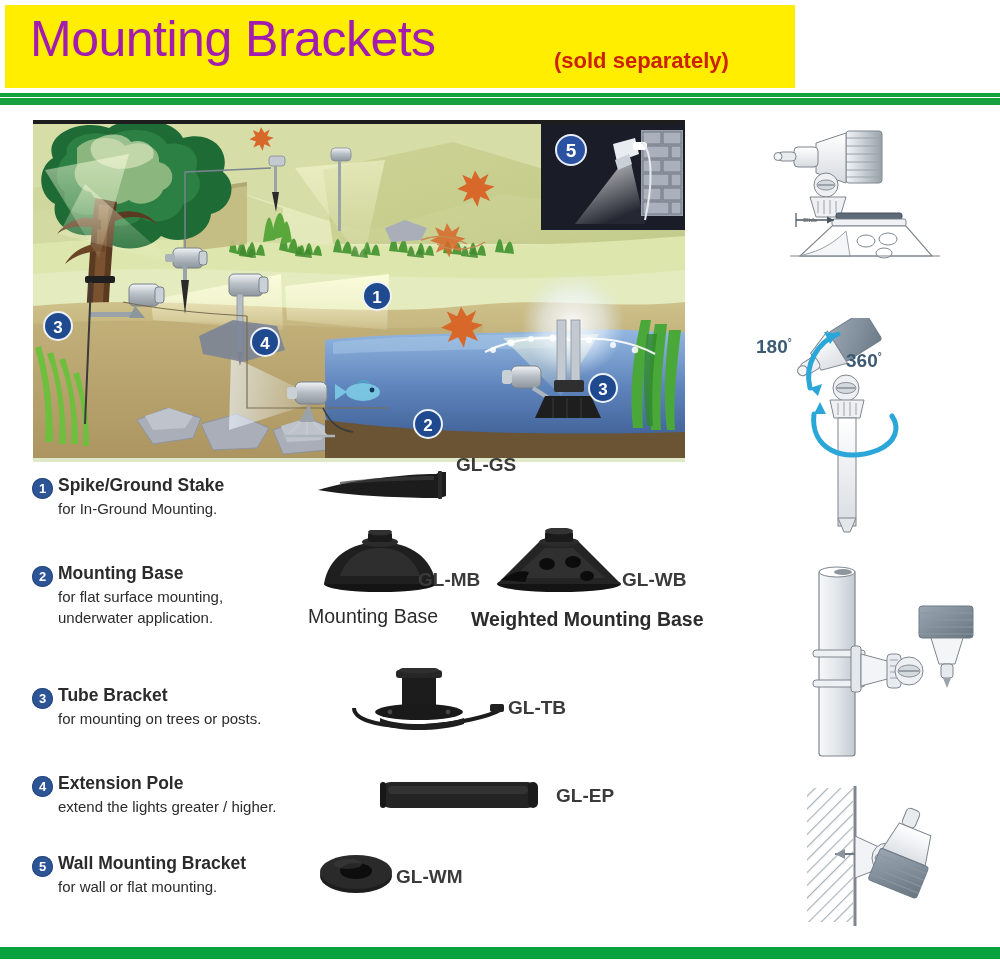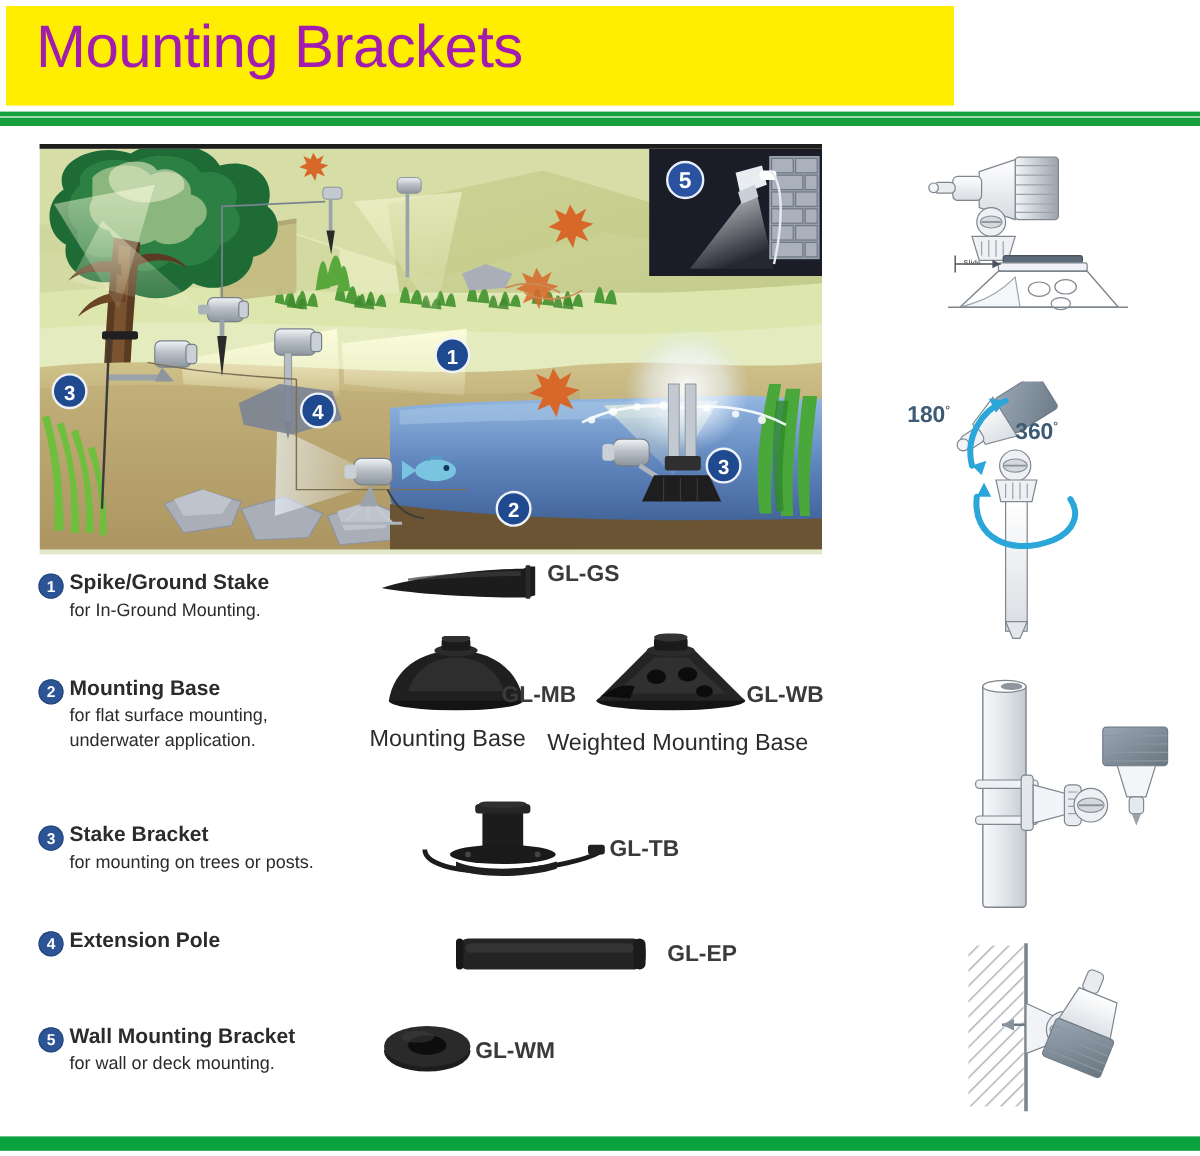--- a/index.html
+++ b/index.html
@@ -78,20 +78,21 @@
     white-space:nowrap;
   }
 </style>
 </head>
 <body>
 
 <div class="page">
 
   <div class="header-bar"></div>
   <div class="title-main">Mounting Brackets</div>
+  <div class="title-sub">(sold separately)</div>
   <div class="rule-top"></div>
   <div class="rule-top2"></div>
 
   <div class="scene">
     <svg width="652" height="334" viewBox="0 0 652 334" xmlns="http://www.w3.org/2000/svg">
       <defs>
         <linearGradient id="skyG" x1="0" y1="0" x2="0" y2="1">
           <stop offset="0" stop-color="#e9edc0"></stop>
             <stop offset="1" stop-color="#d8e2b0"></stop>
         </linearGradient>
@@ -428,21 +429,21 @@
     <div class="itxt">
       <div class="l1">Spike/Ground Stake</div>
       <div class="l2">for In-Ground Mounting.</div>
     </div>
   </div>
   <svg style="position:absolute;left:310px;top:468px;" width="150" height="40">
     <path d="M8 22 C40 12 96 6 126 6 L130 4 L136 4 L136 28 L130 30 L126 30 C96 30 40 28 8 22 Z" fill="#1c1c1c"></path>
     <path d="M30 14 C60 10 100 8 124 8 L124 12 C100 12 60 14 30 16 Z" fill="#3c3c3c" opacity="0.7"></path>
     <rect x="128" y="3" width="4" height="28" rx="1" fill="#2a2a2a"></rect>
   </svg>
-  <div class="code" style="left:456px;top:468px;text-align:center;">GL-GS</div>
+  <div class="code" style="left:456px;top:454px;text-align:center;">GL-GS</div>
 
   <div class="item" style="left:32px;top:566px;">
     <div class="badge">2</div>
     <div class="itxt">
       <div class="l1">Mounting Base</div>
       <div class="l2">for flat surface mounting,</div>
       <div class="l2">underwater application.</div>
     </div>
   </div>
   <svg style="position:absolute;left:320px;top:530px;" width="120" height="62">
@@ -462,61 +463,62 @@
     <path d="M18 50 L50 20 L78 20 L110 50 Z" fill="#3b3b3b" opacity="0.5"></path>
     <ellipse cx="64" cy="14" rx="20" ry="5" fill="#2b2b2b"></ellipse>
     <rect x="50" y="3" width="28" height="11" rx="3" fill="#1a1a1a"></rect>
     <ellipse cx="64" cy="3" rx="14" ry="3.6" fill="#333"></ellipse>
     <ellipse cx="52" cy="36" rx="8" ry="6" fill="#0c0c0c"></ellipse>
     <ellipse cx="78" cy="34" rx="8" ry="6" fill="#0c0c0c"></ellipse>
     <ellipse cx="92" cy="48" rx="7" ry="5" fill="#0c0c0c"></ellipse>
     <path d="M6 52 C18 44 26 42 34 44 L30 54 Z" fill="#0c0c0c"></path>
   </svg>
   <div class="code" style="left:622px;top:569px;">GL-WB</div>
-  <div class="cap" style="left:456px;top:608px;">Weighted Mounting Base</div>
+  <div class="cap" style="left:471px;top:608px;font-weight:bold;">Weighted Mounting Base</div>
 
   <div class="item" style="left:32px;top:688px;">
     <div class="badge">3</div>
     <div class="itxt">
-      <div class="l1">Stake Bracket</div>
+      <div class="l1">Tube Bracket</div>
       <div class="l2">for mounting on trees or posts.</div>
     </div>
   </div>
   <svg style="position:absolute;left:340px;top:668px;" width="170" height="62">
     <path d="M14 40 C14 54 48 60 84 58 C118 56 150 48 160 42" stroke="#1c1c1c" stroke-width="4" fill="none"></path>
     <path d="M40 50 C58 58 98 58 124 50 L124 56 C98 64 58 64 40 56 Z" fill="#1f1f1f"></path>
     <rect x="62" y="6" width="34" height="36" rx="3" fill="#1c1c1c"></rect>
     <rect x="56" y="2" width="46" height="8" rx="3" fill="#262626"></rect>
     <ellipse cx="79" cy="2" rx="20" ry="3.5" fill="#303030"></ellipse>
     <ellipse cx="79" cy="44" rx="44" ry="8" fill="#1a1a1a"></ellipse>
     <circle cx="50" cy="44" r="2.4" fill="#454545"></circle>
     <circle cx="108" cy="44" r="2.4" fill="#454545"></circle>
     <rect x="150" y="36" width="14" height="8" rx="2" fill="#202020"></rect>
   </svg>
   <div class="code" style="left:508px;top:697px;">GL-TB</div>
 
   <div class="item" style="left:32px;top:776px;">
     <div class="badge">4</div>
     <div class="itxt">
       <div class="l1">Extension Pole</div>
+      <div class="l2">extend the lights greater / higher.</div>
     </div>
   </div>
   <svg style="position:absolute;left:378px;top:778px;" width="170" height="36">
     <rect x="2" y="4" width="158" height="26" rx="11" fill="#242424"></rect>
     <rect x="10" y="8" width="140" height="8" rx="4" fill="#3d3d3d" opacity="0.6"></rect>
     <rect x="2" y="4" width="6" height="26" rx="3" fill="#171717"></rect>
     <rect x="150" y="4" width="10" height="26" rx="5" fill="#1b1b1b"></rect>
   </svg>
   <div class="code" style="left:556px;top:785px;">GL-EP</div>
 
   <div class="item" style="left:32px;top:856px;">
     <div class="badge">5</div>
     <div class="itxt">
       <div class="l1">Wall Mounting Bracket</div>
-      <div class="l2">for wall or deck mounting.</div>
+      <div class="l2">for wall or flat mounting.</div>
     </div>
   </div>
   <svg style="position:absolute;left:318px;top:850px;" width="76" height="44">
     <ellipse cx="38" cy="26" rx="36" ry="17" fill="#1d1d1d"></ellipse>
     <ellipse cx="38" cy="22" rx="36" ry="17" fill="#2a2a2a"></ellipse>
     <ellipse cx="38" cy="21" rx="16" ry="8" fill="#0d0d0d"></ellipse>
     <ellipse cx="30" cy="14" rx="14" ry="5" fill="#3d3d3d" opacity="0.55"></ellipse>
   </svg>
   <div class="code" style="left:396px;top:866px;">GL-WM</div>
 

